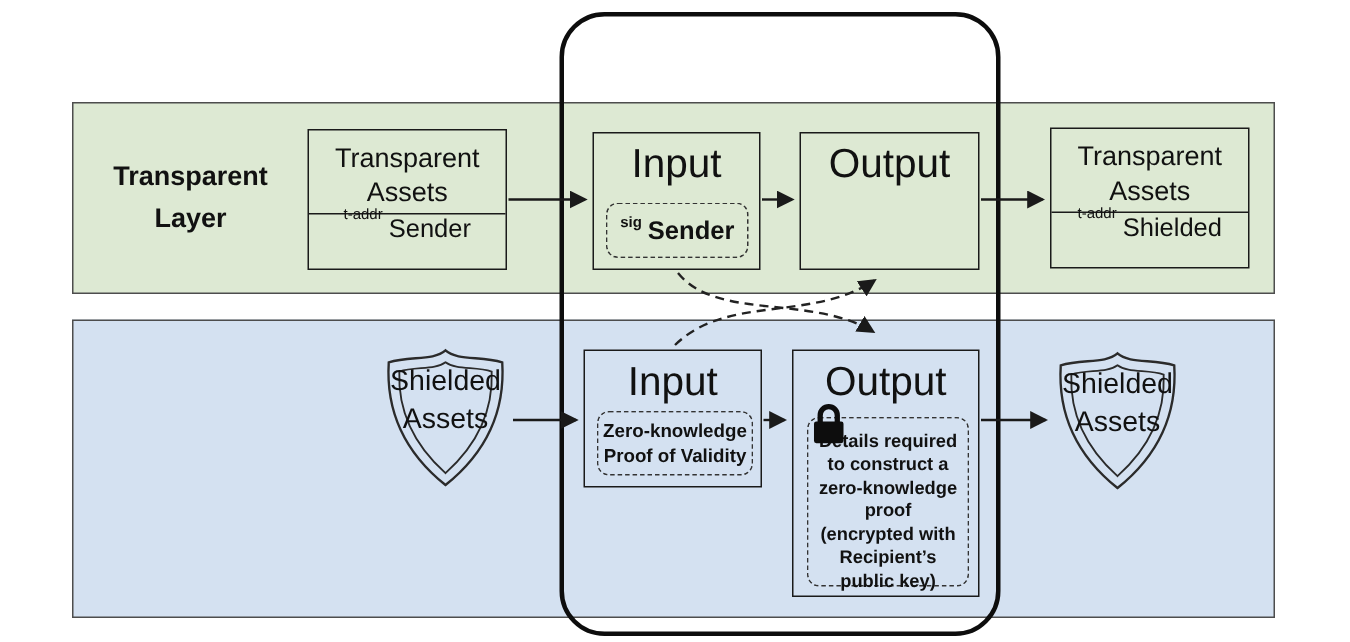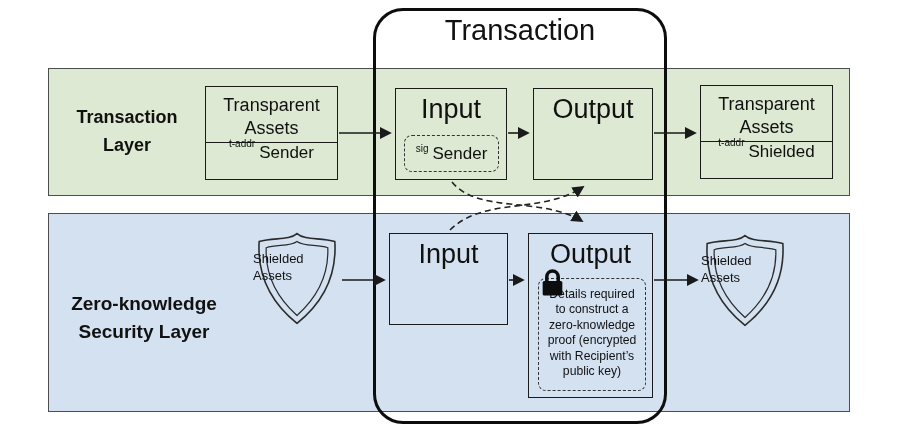--- a/index.html
+++ b/index.html
@@ -24,52 +24,51 @@
   #box-assets-recipient{left:700px;top:85px;width:133px;height:94px;}
   .addr-row{position:absolute;left:0;right:0;bottom:0;height:36px;border-top:1.5px solid #1a1a1a;
     display:flex;align-items:flex-start;justify-content:center;font-size:17px;}
   .sup{font-size:10px;position:relative;top:-5px;margin-right:4px;letter-spacing:0;}
 
   #box-t-input{left:395px;top:88px;width:112px;height:92px;}
   #box-t-output{left:533px;top:88px;width:120px;height:92px;}
   #box-zk-input{left:389px;top:233px;width:119px;height:92px;}
   #box-zk-output{left:528px;top:233px;width:125px;height:165px;}
 
-  .dashed-box{position:absolute;border:1.7px dashed #333;border-radius:8px;box-sizing:border-box;}
+  .dashed-box{position:absolute;border:1.7px dashed #333;border-radius:8px;box-sizing:border-box;font-weight:bold;}
   #sig-box{left:8px;top:46px;width:95px;height:37px;display:flex;align-items:center;justify-content:center;font-size:17px;}
   #zkp-box{left:8px;top:40px;width:104px;height:43px;display:flex;align-items:center;justify-content:center;
     font-size:12.5px;text-align:center;line-height:1.3;}
   #details-box{left:9px;top:44px;width:108px;height:113px;font-size:12.2px;text-align:center;line-height:1.27;}
   #details-note{padding:8px 5px 0 5px;}
 
   .shield{position:absolute;width:88px;height:95px;}
   #shield-left{left:253px;top:231px;}
   #shield-right{left:701px;top:233px;}
   .shield svg{position:absolute;left:0;top:0;width:100%;height:100%;}
   .shield-label{position:absolute;left:0;top:0;width:100%;height:78%;display:flex;align-items:center;
-    justify-content:center;font-size:13px;line-height:1.3;}
+    justify-content:center;text-align:center;font-size:19px;line-height:1.3;}
 
   #transaction-frame{position:absolute;left:373px;top:8px;width:294px;height:416px;
     border:3px solid #0d0d0d;border-radius:30px;box-sizing:border-box;background:transparent;}
   #transaction-title{position:absolute;left:373px;top:14px;width:294px;text-align:center;font-size:29px;}
 
   #lock{position:absolute;left:1px;top:-11px;width:25px;height:29px;}
 
   #arrows{position:absolute;left:0;top:0;width:900px;height:428px;pointer-events:none;}
 </style>
 </head>
 <body>
 
 <div id="stage">
 
   <div class="band" id="band-transparent" style="background: rgb(221, 233, 211);"></div>
   <div class="band" id="band-zk" style="background: rgb(212, 225, 241);"></div>
 
-  <div class="layer-label" id="label-transparent">Transaction Layer</div>
-  <div class="layer-label" id="label-zk">Zero-knowledge Security Layer</div>
+  <div class="layer-label" id="label-transparent">Transparent Layer</div>
 
   <div class="box" id="box-assets-sender">
     <div class="box-title sm">Transparent Assets</div>
     <div class="addr-row">
       <span class="sup">t-addr</span>
       <span>Sender</span>
     </div>
   </div>
 
   <div class="box" id="box-t-input">
@@ -95,20 +94,23 @@
   <div class="shield" id="shield-left">
     <svg viewBox="0 0 100 108">
       <path d="M50 3 C59 11 77 7 93 12 C95 44 85 77 50 105 C15 77 5 44 7 12 C23 7 41 11 50 3 Z" fill="none" stroke="#2b2b2b" stroke-width="1.8"></path>
       <path d="M50 12 C58 18 73 15 85 19 C86 45 78 71 50 96 C22 71 14 45 15 19 C27 15 42 18 50 12 Z" fill="none" stroke="#2b2b2b" stroke-width="1.4"></path>
     </svg>
     <div class="shield-label">Shielded Assets</div>
   </div>
 
   <div class="box" id="box-zk-input">
     <div class="box-title">Input</div>
+    <div class="dashed-box" id="zkp-box">
+      <span>Zero-knowledge Proof of Validity</span>
+    </div>
   </div>
 
   <div class="box" id="box-zk-output">
     <div class="box-title">Output</div>
     <div class="dashed-box" id="details-box">
       <svg id="lock" viewBox="0 0 24 28">
         <path d="M6.5 14 V8.5 a5.5 5.5 0 0 1 11 0 V14" fill="none" stroke="#0d0d0d" stroke-width="3.4"></path>
         <rect x="2.5" y="12.5" width="19" height="14" rx="1.5" fill="#0d0d0d"></rect>
       </svg>
       <div id="details-note">Details required to construct a zero-knowledge proof (encrypted with Recipient’s public key)</div>
@@ -117,21 +119,20 @@
 
   <div class="shield" id="shield-right">
     <svg viewBox="0 0 100 108">
       <path d="M50 3 C59 11 77 7 93 12 C95 44 85 77 50 105 C15 77 5 44 7 12 C23 7 41 11 50 3 Z" fill="none" stroke="#2b2b2b" stroke-width="1.8"></path>
       <path d="M50 12 C58 18 73 15 85 19 C86 45 78 71 50 96 C22 71 14 45 15 19 C27 15 42 18 50 12 Z" fill="none" stroke="#2b2b2b" stroke-width="1.4"></path>
     </svg>
     <div class="shield-label">Shielded Assets</div>
   </div>
 
   <div id="transaction-frame"></div>
-  <div id="transaction-title">Transaction</div>
 
   <svg id="arrows">
     <defs>
       <marker id="arrowhead" viewBox="0 0 10 10" refX="8.5" refY="5" markerWidth="7.5" markerHeight="7.5" orient="auto">
         <path d="M0 0 L10 5 L0 10 z" fill="#1a1a1a"></path>
       </marker>
     </defs>
     <g stroke="#1a1a1a" stroke-width="1.6" fill="none">
       <line x1="339" y1="133" x2="390" y2="133" marker-end="url(#arrowhead)"></line>
       <line x1="508" y1="133" x2="528" y2="133" marker-end="url(#arrowhead)"></line>

